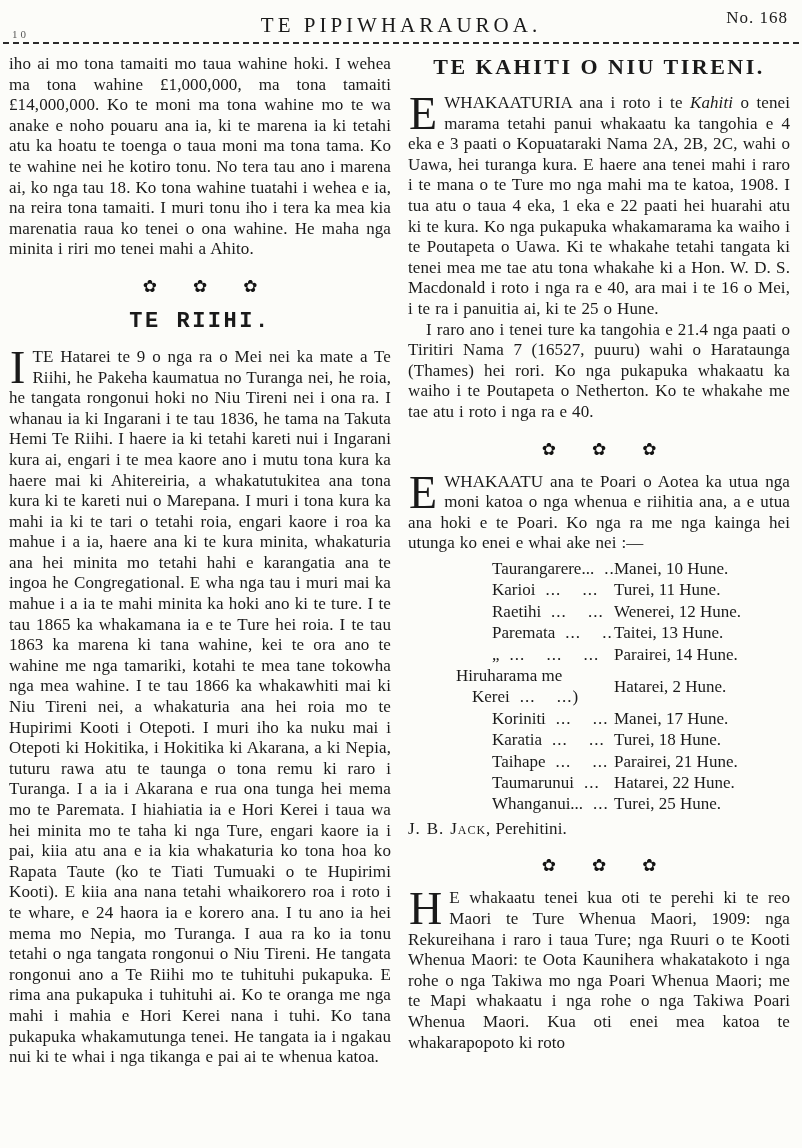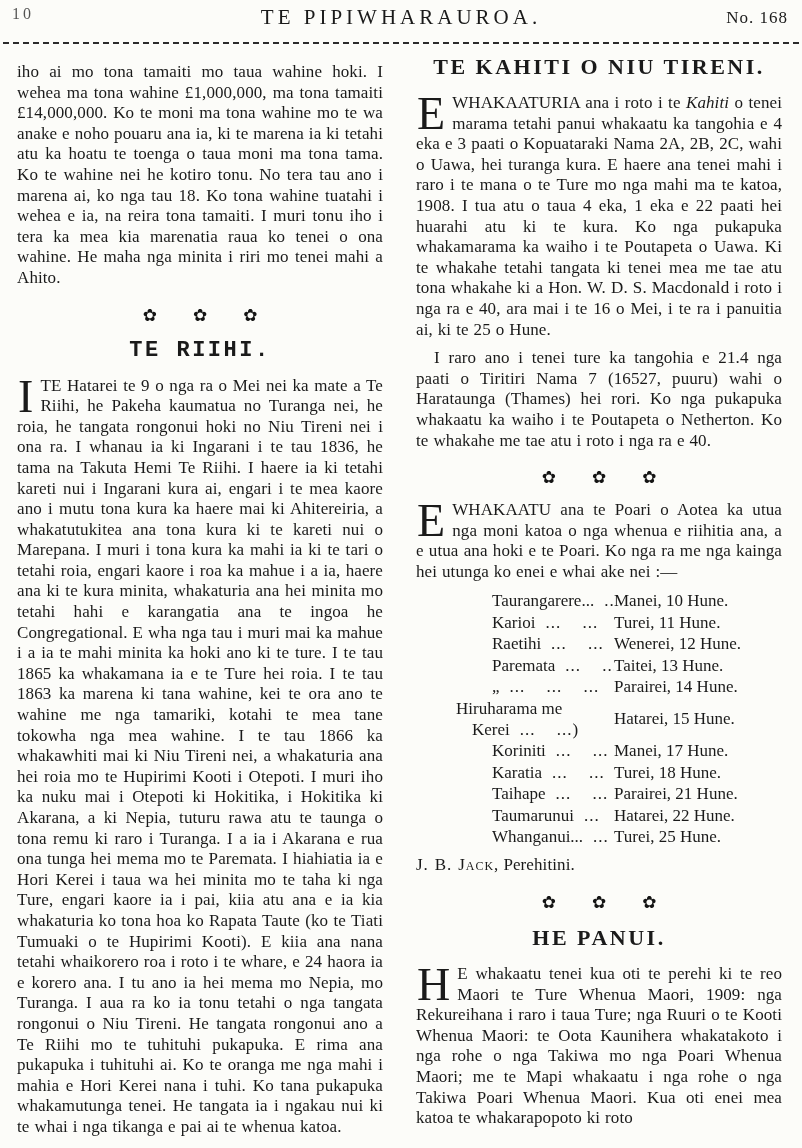--- a/index.html
+++ b/index.html
@@ -8,40 +8,40 @@
     width:802px; height:1148px;
     background:#fcfcf9;
     color:#1a1a1a;
     font-family:"Liberation Serif", serif;
     overflow:hidden;
     box-sizing:border-box;
   }
   
   .masthead { position:relative; height:32px; padding-top:5px; }
   .page-number {
-    position:absolute; left:12px; top:5px;
-    font-size:16px; letter-spacing:3px; opacity:.75;
+    position:absolute; left:12px; top:28px;
+    font-size:11px; letter-spacing:3px; opacity:.75;
   }
   .masthead-title {
     text-align:center; font-size:21px; letter-spacing:4px;
-    font-weight:normal; margin:0;
+    font-weight:normal; margin:8px;
   }
   .issue-number {
     position:absolute; right:14px; top:8px;
     font-size:17px; letter-spacing:1px;
   }
   .head-rule {
     border:0; border-bottom:2.5px dashed #2c2c2c;
     margin:5px 3px 0 3px;
   }
   
   .columns { display:flex; gap:17px; padding:10px 5px 0 9px; box-sizing:border-box; }
   .col { width:382px; box-sizing:border-box; }
   .col p {
-    margin:8px; text-align:justify;
+    margin:0; text-align:justify;
     font-size:17px; line-height:20.6px;
     letter-spacing:0.1px; word-spacing:0.6px;
   }
   p.indented { text-indent:18px; }
   .dropcap {
     float:left; font-size:46px; line-height:35px;
     padding:3px 7px 0 1px;
   }
   .italic { font-style:italic; }
   .section-heading {
@@ -148,21 +148,21 @@
         <div class="t-row">
           <span class="t-place">„</span>
           <span class="t-dots">... ... ...</span>
           <span class="t-date">Parairei, 14 Hune.</span>
         </div>
         <div class="t-row-double">
           <div class="t-place-double">
             <div>Hiruharama me</div>
             <div class="t-place-line2"><span>Kerei</span><span class="t-inline-dots">... ...)</span></div>
           </div>
-          <span class="t-date">Hatarei, 15 Hune.</span>
+          <span class="t-date">Hatarei, 2 Hune.</span>
         </div>
         <div class="t-row">
           <span class="t-place">Koriniti</span>
           <span class="t-dots">... ... ...</span>
           <span class="t-date">Manei, 17 Hune.</span>
         </div>
         <div class="t-row">
           <span class="t-place">Karatia</span>
           <span class="t-dots">... ... ...</span>
           <span class="t-date">Turei, 18 Hune.</span>
@@ -185,21 +185,20 @@
       </div>
 
       <p class="signature"><span class="sig-name">J. B. Jack</span><span>, Perehitini.</span></p>
 
       <div class="ornament-row">
         <span>✿</span>
         <span>✿</span>
         <span>✿</span>
       </div>
 
-      <h2 class="section-heading heading-gap-bottom">HE PANUI.</h2>
 
       <p>
         <span class="dropcap">H</span>
         <span>E whakaatu tenei kua oti te perehi ki te reo Maori te Ture Whenua Maori, 1909: nga Rekureihana i raro i taua Ture; nga Ruuri o te Kooti Whenua Maori: te Oota Kaunihera whakatakoto i nga rohe o nga Takiwa mo nga Poari Whenua Maori; me te Mapi whakaatu i nga rohe o nga Takiwa Poari Whenua Maori. Kua oti enei mea katoa te whakarapopoto ki roto</span>
       </p>
 
     </div>
   </div>
 </div>
 

